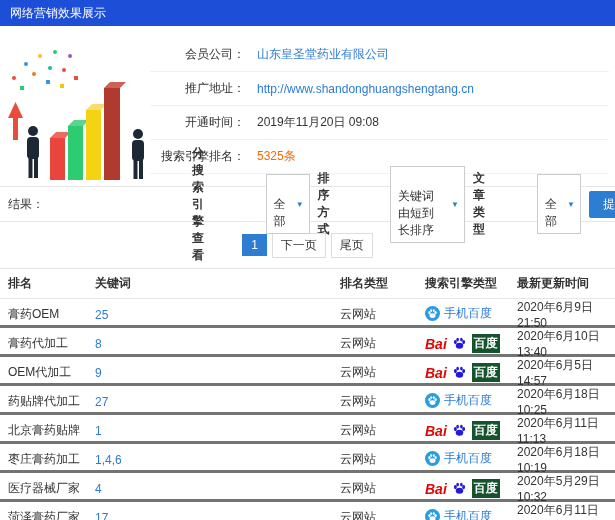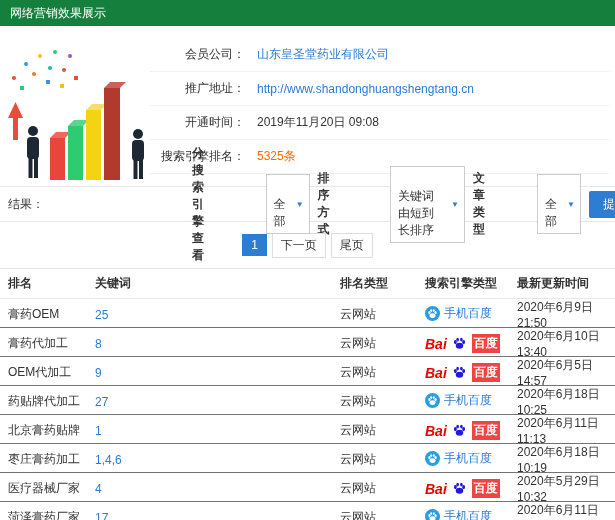--- a/index.html
+++ b/index.html
@@ -4,21 +4,21 @@
 <style>
   * { box-sizing: border-box; margin: 0; padding: 0; }
   html, body { width: 615px; height: 520px; overflow: hidden; }
   body {
     font-family: "Liberation Sans", "DejaVu Sans", sans-serif;
     font-size: 12px; color: #333; background: #fff;
   }
   a { text-decoration: none; }
 
   .topbar {
-    height: 26px; line-height: 26px; background: #15803d;
+    height: 26px; line-height: 26px; background: #1d4ed8;
     color: #fff; padding-left: 10px; font-size: 12px;
   }
 
   .info-section { display: flex; padding-top: 12px; height: 160px; }
   .illustration { width: 150px; height: 150px; flex: none; }
   .info-rows { flex: 1; margin-right: 6px; }
   .info-row {
     display: flex; align-items: center; height: 34px;
     border-bottom: 1px solid #f1f1f1;
   }
@@ -60,30 +60,30 @@
     color: #333; text-align: center; cursor: pointer; background: #fff;
   }
   .page-btn.active { background: #2d7dd2; border-color: #2d7dd2; color: #fff; }
 
   .table { border-top: 1px solid #e6e6e6; }
   .thead, .trow {
     display: grid; grid-template-columns: 87px 245px 85px 92px 1fr;
     align-items: center; padding-left: 8px;
   }
   .thead { height: 30px; font-weight: bold; color: #333; border-bottom: 1px solid #e6e6e6; }
-  .trow { height: 29px; border-bottom: 1px solid #737373; }
+  .trow { height: 29px; border-bottom: 3px solid #737373; }
   .rank-link { color: #2b7bd6; cursor: pointer; }
   .td-time { color: #333; }
 
   .engine { display: inline-flex; align-items: center; gap: 4px; }
   .engine-label { color: #2b7bd6; }
   .engine.baidu { gap: 5px; }
   .bai { color: #e10601; font-weight: bold; font-style: italic; font-size: 14px; }
   .du {
-    background: #ef4444; color: #fff; font-weight: bold;
+    background: #14532d; color: #fff; font-weight: bold;
     font-size: 12px; padding: 1px 2px; font-style: normal;
   }
 </style>
 </head>
 <body>
 
 <div class="topbar">
   <span>网络营销效果展示</span>
 </div>
 

